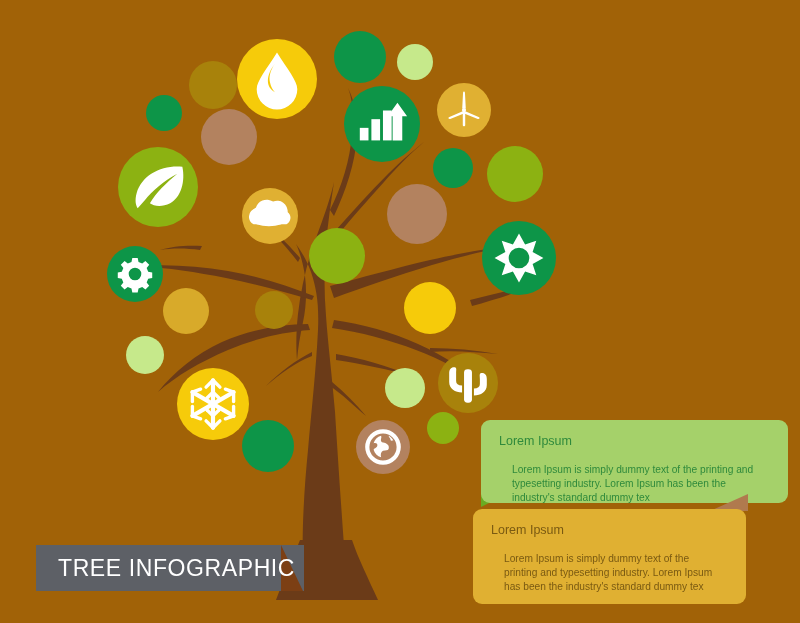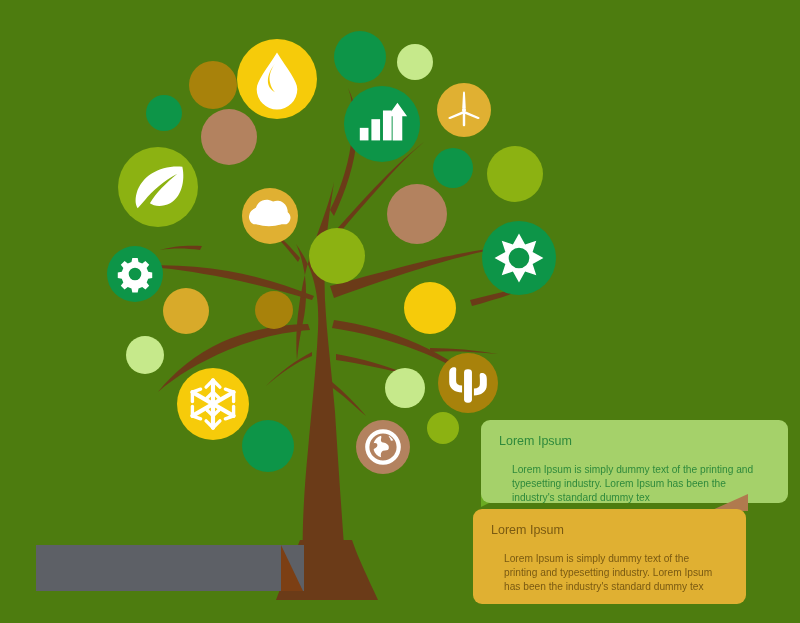--- a/index.html
+++ b/index.html
@@ -4,21 +4,21 @@
 <style>
   html, body {
     margin: 0;
     padding: 0;
     background: #ffffff;
   }
   #stage {
     position: relative;
     width: 800px;
     height: 623px;
-    background: #4d7c0f;
+    background: #a16207;
     overflow: hidden;
     font-family: "Liberation Sans", sans-serif;
   }
   #artboard {
     position: absolute;
     inset: 0;
     width: 800px;
     height: 623px;
   }
   
@@ -413,15 +413,16 @@
 
   <div class="fold fold-gold"></div>
   <div class="card card-gold">
     <p class="card-title">Lorem Ipsum</p>
     <p class="card-body">Lorem Ipsum is simply dummy text of the printing and typesetting industry. Lorem Ipsum has been the industry's standard dummy tex</p>
   </div>
 
   <div id="banner-wrap">
     <div id="banner-bg"></div>
     <div id="banner-accent"></div>
+    <div id="banner-text">TREE INFOGRAPHIC</div>
   </div>
 
 </div>
 
 </body></html>

